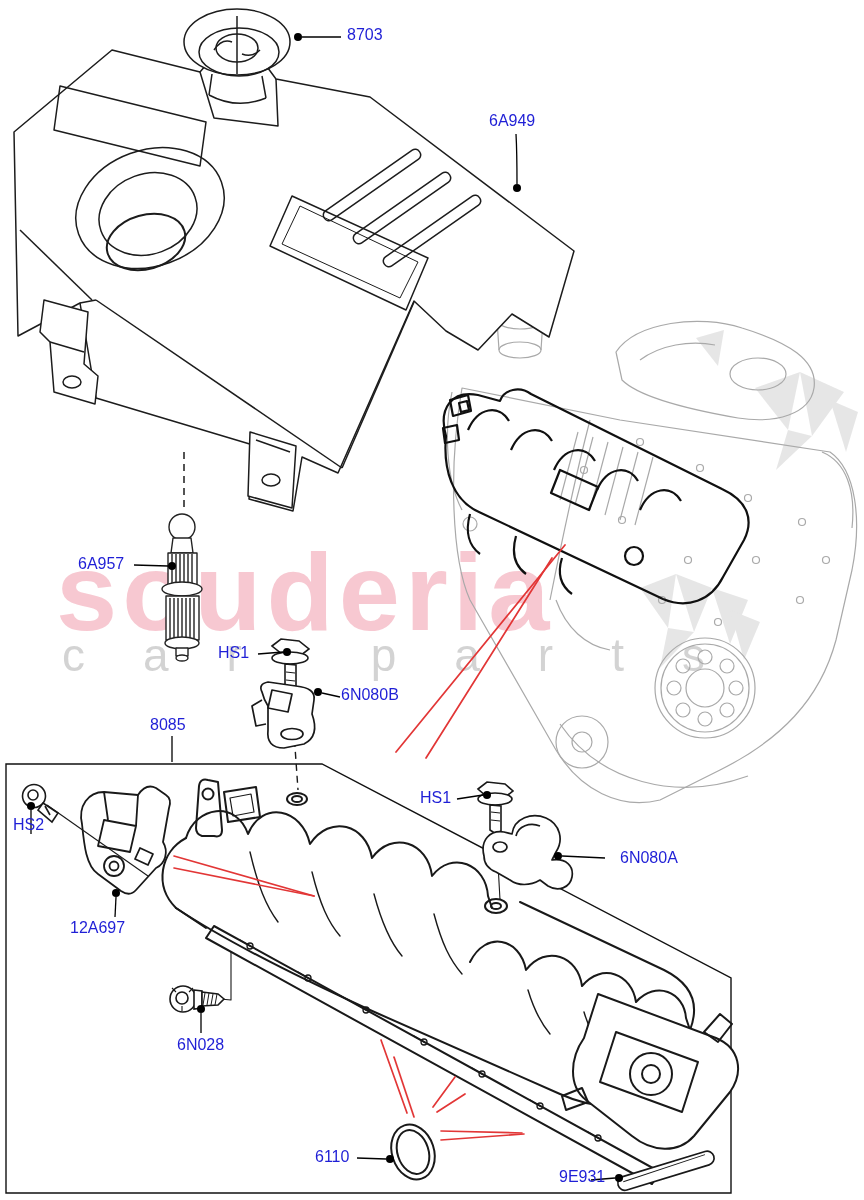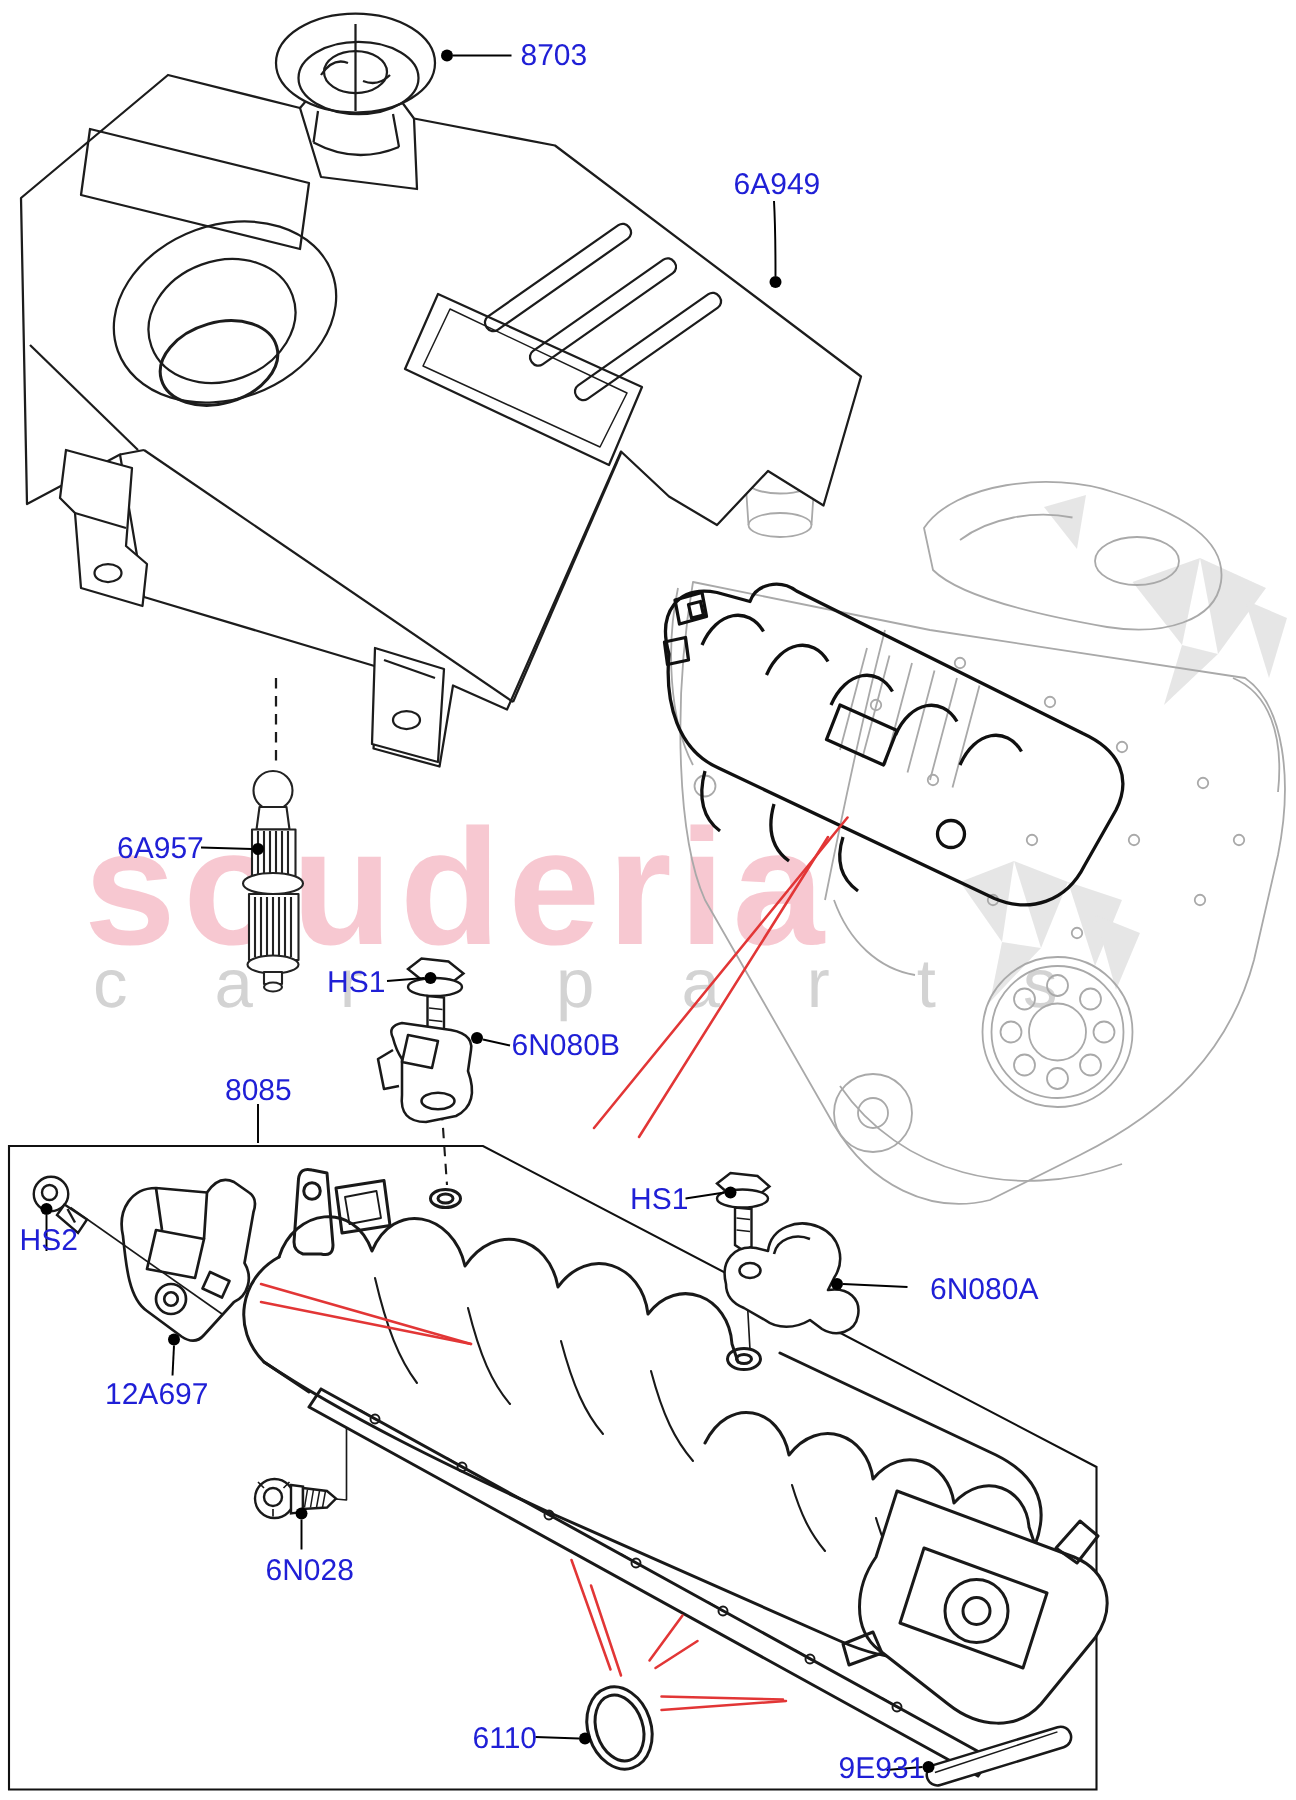--- a/index.html
+++ b/index.html
@@ -3,21 +3,21 @@
 <meta charset="utf-8">
 <style>
   html,body{margin:0;padding:0;background:#fff;}
   #stage{position:relative;width:864px;height:1200px;background:#ffffff;overflow:hidden;
          font-family:"Liberation Sans",sans-serif;}
   .wm-brand{position:absolute;left:56px;top:528px;font-size:110px;font-weight:bold;
             letter-spacing:5px;color:rgba(233,110,135,0.38);white-space:nowrap;z-index:1;}
   .wm-tag{position:absolute;left:62px;top:628px;font-size:46px;font-weight:normal;
           letter-spacing:58px;color:rgba(130,130,130,0.35);white-space:nowrap;z-index:1;}
   svg.art{position:absolute;left:0;top:0;z-index:2;}
-  .plabel{position:absolute;z-index:3;font-size:20px;color:#1f1fd6;white-space:nowrap;
+  .plabel{position:absolute;z-index:3;font-size:16px;color:#1f1fd6;white-space:nowrap;
           cursor:pointer;}
 </style>
 </head>
 <body>
 
 <div id="stage">
 
   <div class="wm-brand">souderia</div>
   <div class="wm-tag">car parts</div>
 

